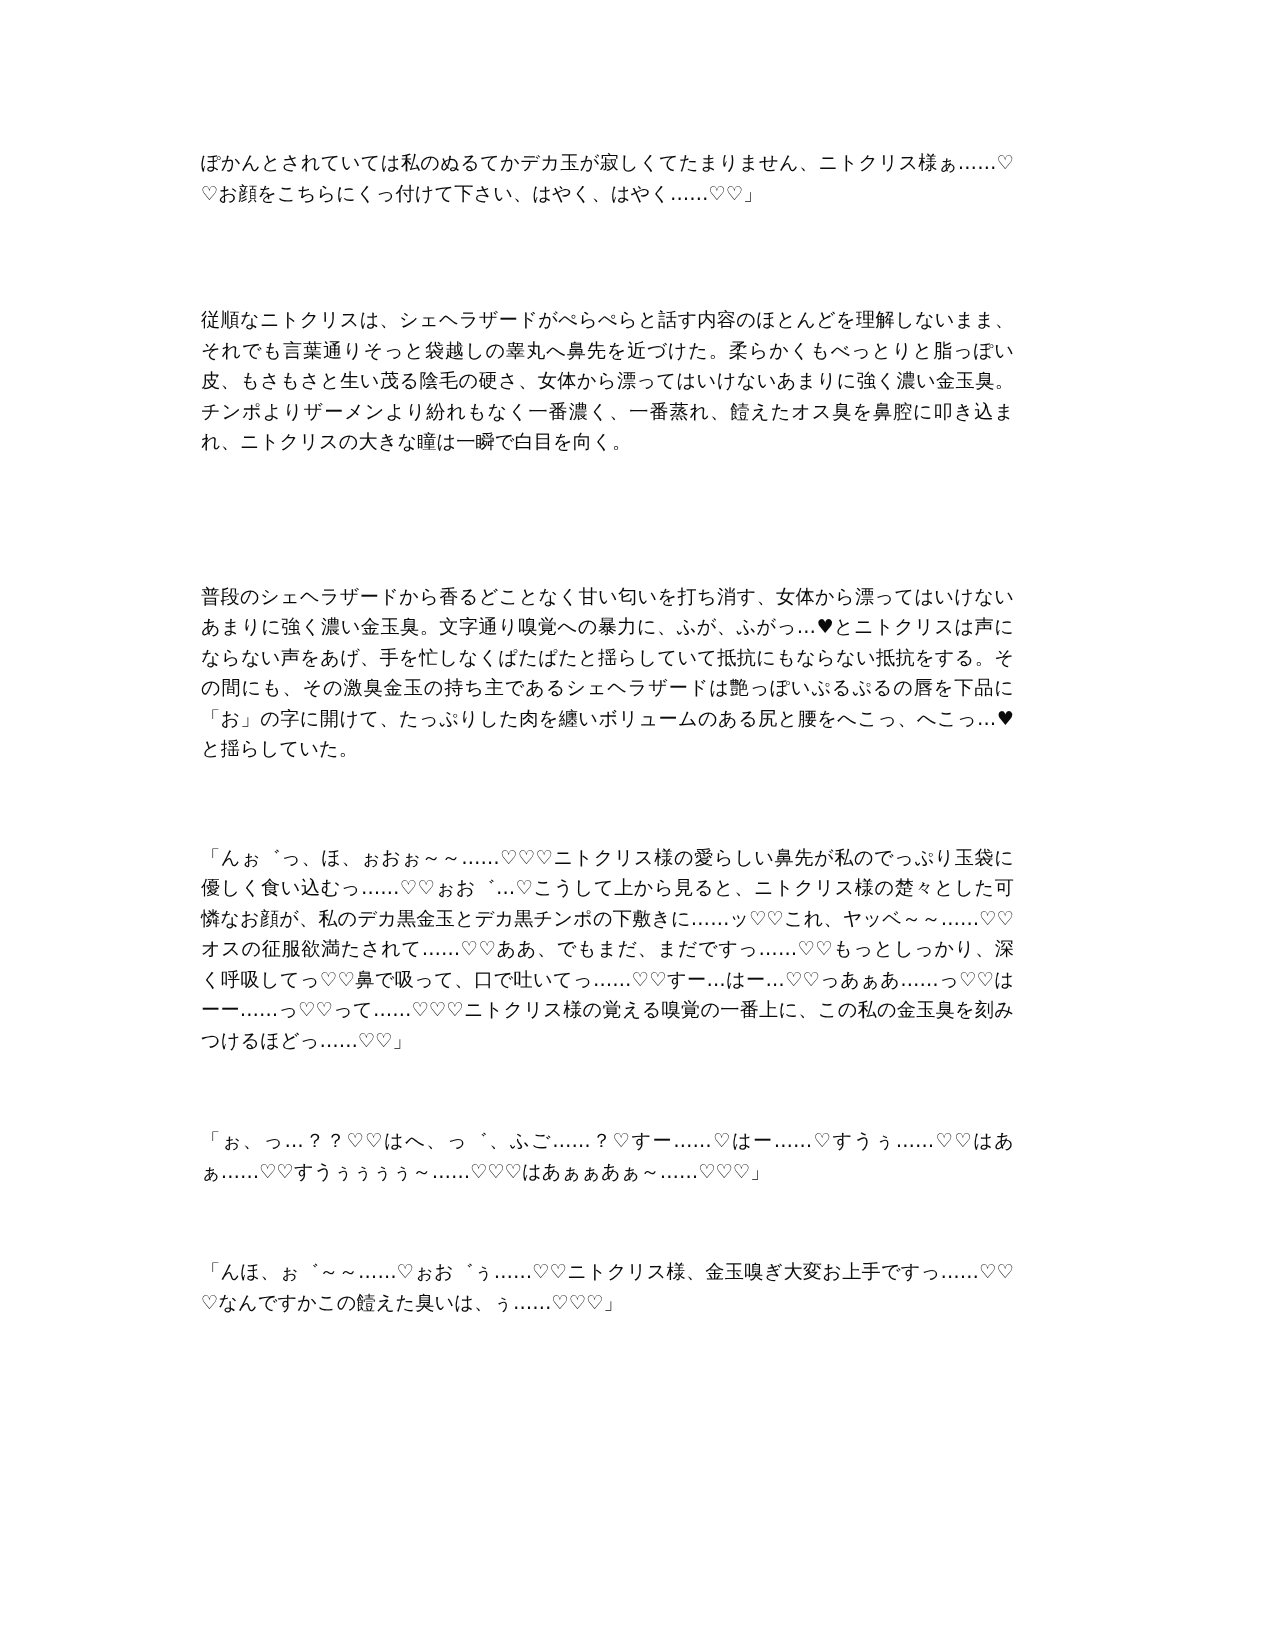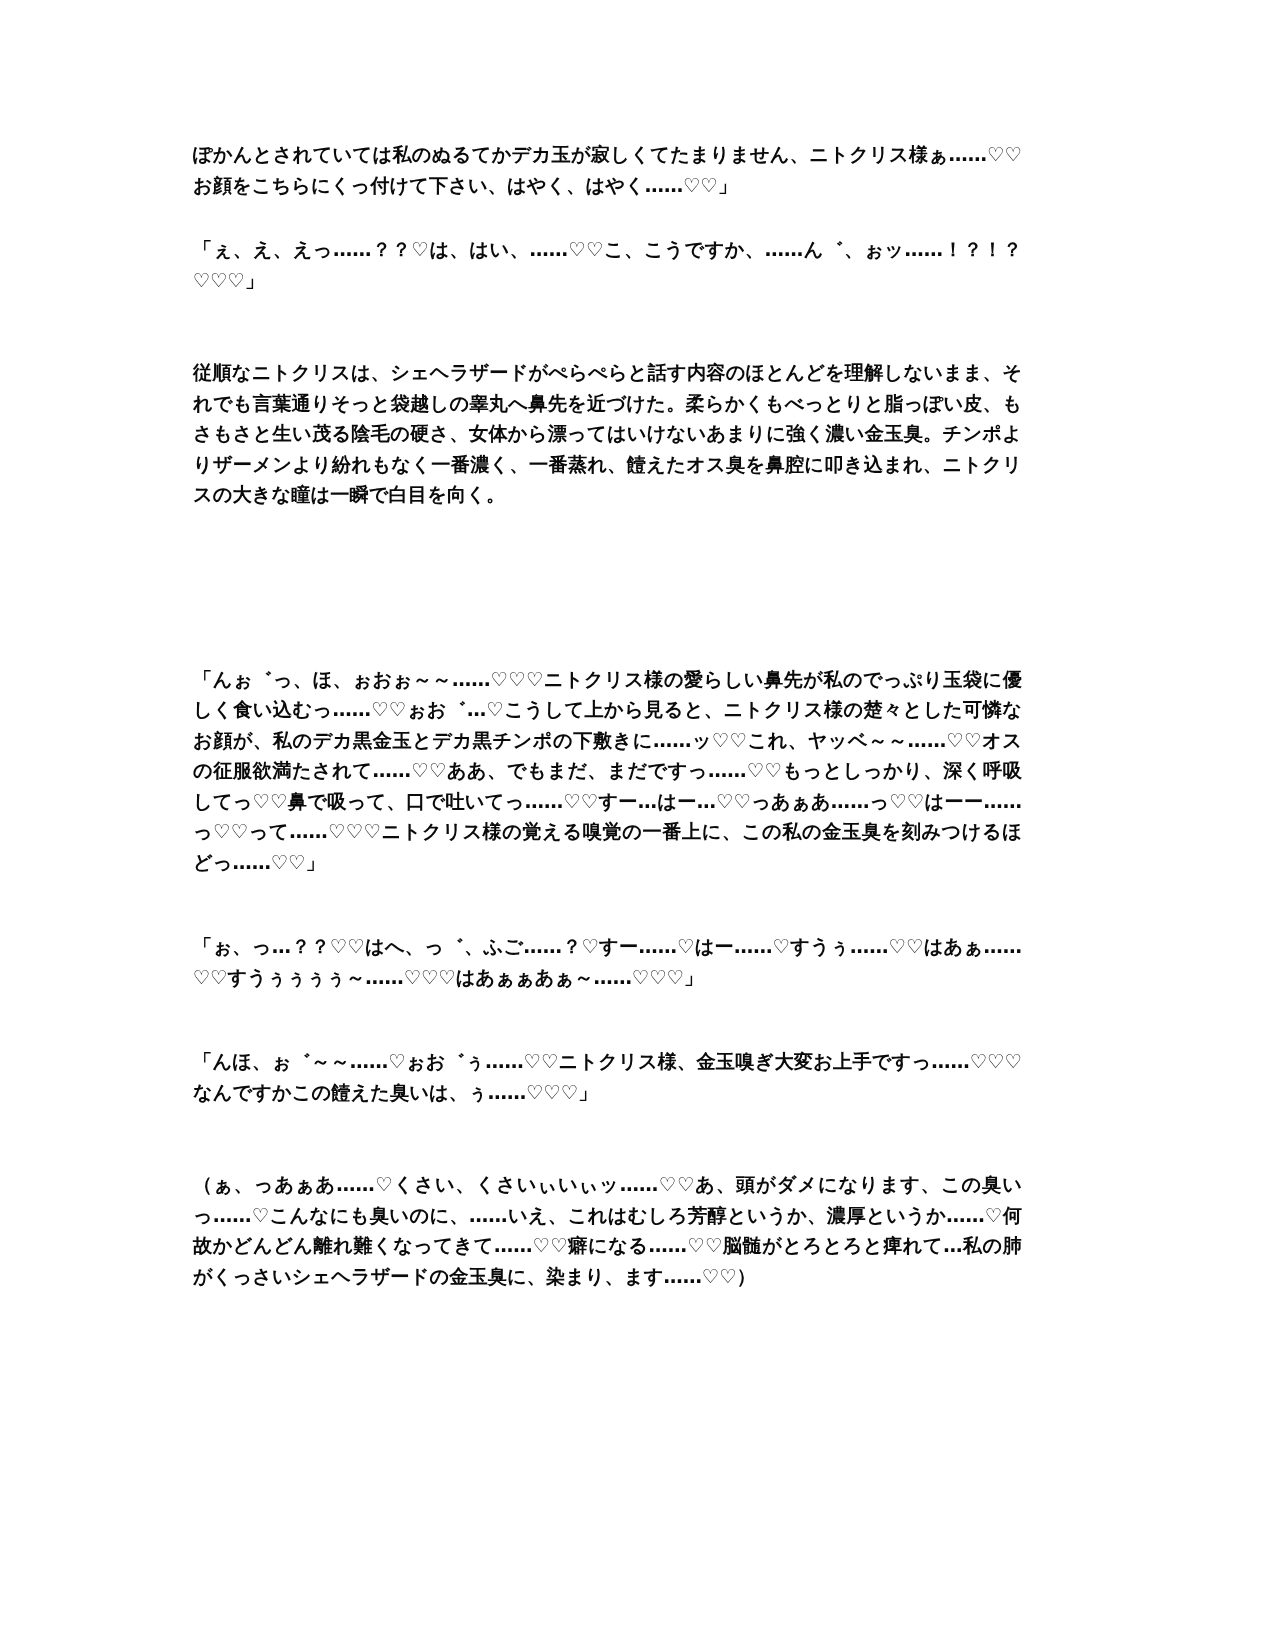--- a/index.html
+++ b/index.html
@@ -30,55 +30,54 @@
     left: 185px;
     top: 132px;
     width: 845px;
   }
   .para {
     font-size: 19.2px;
     line-height: 30.5px;
     letter-spacing: 0.1px;
     text-align: justify;
     text-justify: inter-character;
-    margin: 8px;
+    margin: 16px;
     white-space: pre-wrap;
     word-break: break-all;
     color: #0a0a0a;
-    font-weight: 700;
+    font-weight: 400;
   }
   
   .gap-sm { height: 18px; }
   .gap-md { height: 38px; }
   .gap-lg { height: 46px; }
 </style>
 </head>
 <body>
 
 <div class="page">
   <div class="text-column">
 
     <p class="para">ぽかんとされていては私のぬるてかデカ玉が寂しくてたまりません、ニトクリス様ぁ……♡♡お顔をこちらにくっ付けて下さい、はやく、はやく……♡♡」</p>
     <div class="gap-sm"></div>
 
-    <p class="para">「ぇ、え、えっ……？？♡は、はい、……♡♡こ、こうですか、……ん゛、ぉッ……！？！？♡♡♡」</p>
     <div class="gap-lg"></div>
 
     <p class="para">従順なニトクリスは、シェヘラザードがぺらぺらと話す内容のほとんどを理解しないまま、それでも言葉通りそっと袋越しの睾丸へ鼻先を近づけた。柔らかくもべっとりと脂っぽい皮、もさもさと生い茂る陰毛の硬さ、女体から漂ってはいけないあまりに強く濃い金玉臭。チンポよりザーメンより紛れもなく一番濃く、一番蒸れ、饐えたオス臭を鼻腔に叩き込まれ、ニトクリスの大きな瞳は一瞬で白目を向く。</p>
     <div class="gap-lg"></div>
 
     <div class="gap-lg"></div>
 
+    <p class="para">普段のシェヘラザードから香るどことなく甘い匂いを打ち消す、女体から漂ってはいけないあまりに強く濃い金玉臭。文字通り嗅覚への暴力に、ふが、ふがっ…♥とニトクリスは声にならない声をあげ、手を忙しなくぱたぱたと揺らしていて抵抗にもならない抵抗をする。その間にも、その激臭金玉の持ち主であるシェヘラザードは艶っぽいぷるぷるの唇を下品に「お」の字に開けて、たっぷりした肉を纏いボリュームのある尻と腰をへこっ、へこっ…♥と揺らしていた。</p>
     <div class="gap-lg"></div>
 
     <p class="para">「んぉ゛っ、ほ、ぉおぉ～～……♡♡♡ニトクリス様の愛らしい鼻先が私のでっぷり玉袋に優しく食い込むっ……♡♡ぉお゛…♡こうして上から見ると、ニトクリス様の楚々とした可憐なお顔が、私のデカ黒金玉とデカ黒チンポの下敷きに……ッ♡♡これ、ヤッベ～～……♡♡オスの征服欲満たされて……♡♡ああ、でもまだ、まだですっ……♡♡もっとしっかり、深く呼吸してっ♡♡鼻で吸って、口で吐いてっ……♡♡すー…はー…♡♡っあぁあ……っ♡♡はーー……っ♡♡って……♡♡♡ニトクリス様の覚える嗅覚の一番上に、この私の金玉臭を刻みつけるほどっ……♡♡」</p>
     <div class="gap-md"></div>
 
     <p class="para">「ぉ、っ…？？♡♡はへ、っ゛、ふご……？♡すー……♡はー……♡すうぅ……♡♡はあぁ……♡♡すうぅぅぅぅ～……♡♡♡はあぁぁあぁ～……♡♡♡」</p>
     <div class="gap-md"></div>
 
     <p class="para">「んほ、ぉ゛～～……♡ぉお゛ぅ……♡♡ニトクリス様、金玉嗅ぎ大変お上手ですっ……♡♡♡なんですかこの饐えた臭いは、ぅ……♡♡♡」</p>
     <div class="gap-lg"></div>
 
-    <p class="para">（ぁ、っあぁあ……♡くさい、くさいぃいぃッ……♡♡あ、頭がダメになります、この臭いっ……♡こんなにも臭いのに、……いえ、これはむしろ芳醇というか、濃厚というか……♡何故かどんどん離れ難くなってきて……♡♡癖になる……♡♡脳髄がとろとろと痺れて…私の肺がくっさいシェヘラザードの金玉臭に、染まり、ます……♡♡）</p>
 
   </div>
 </div>
 
 </body></html>

